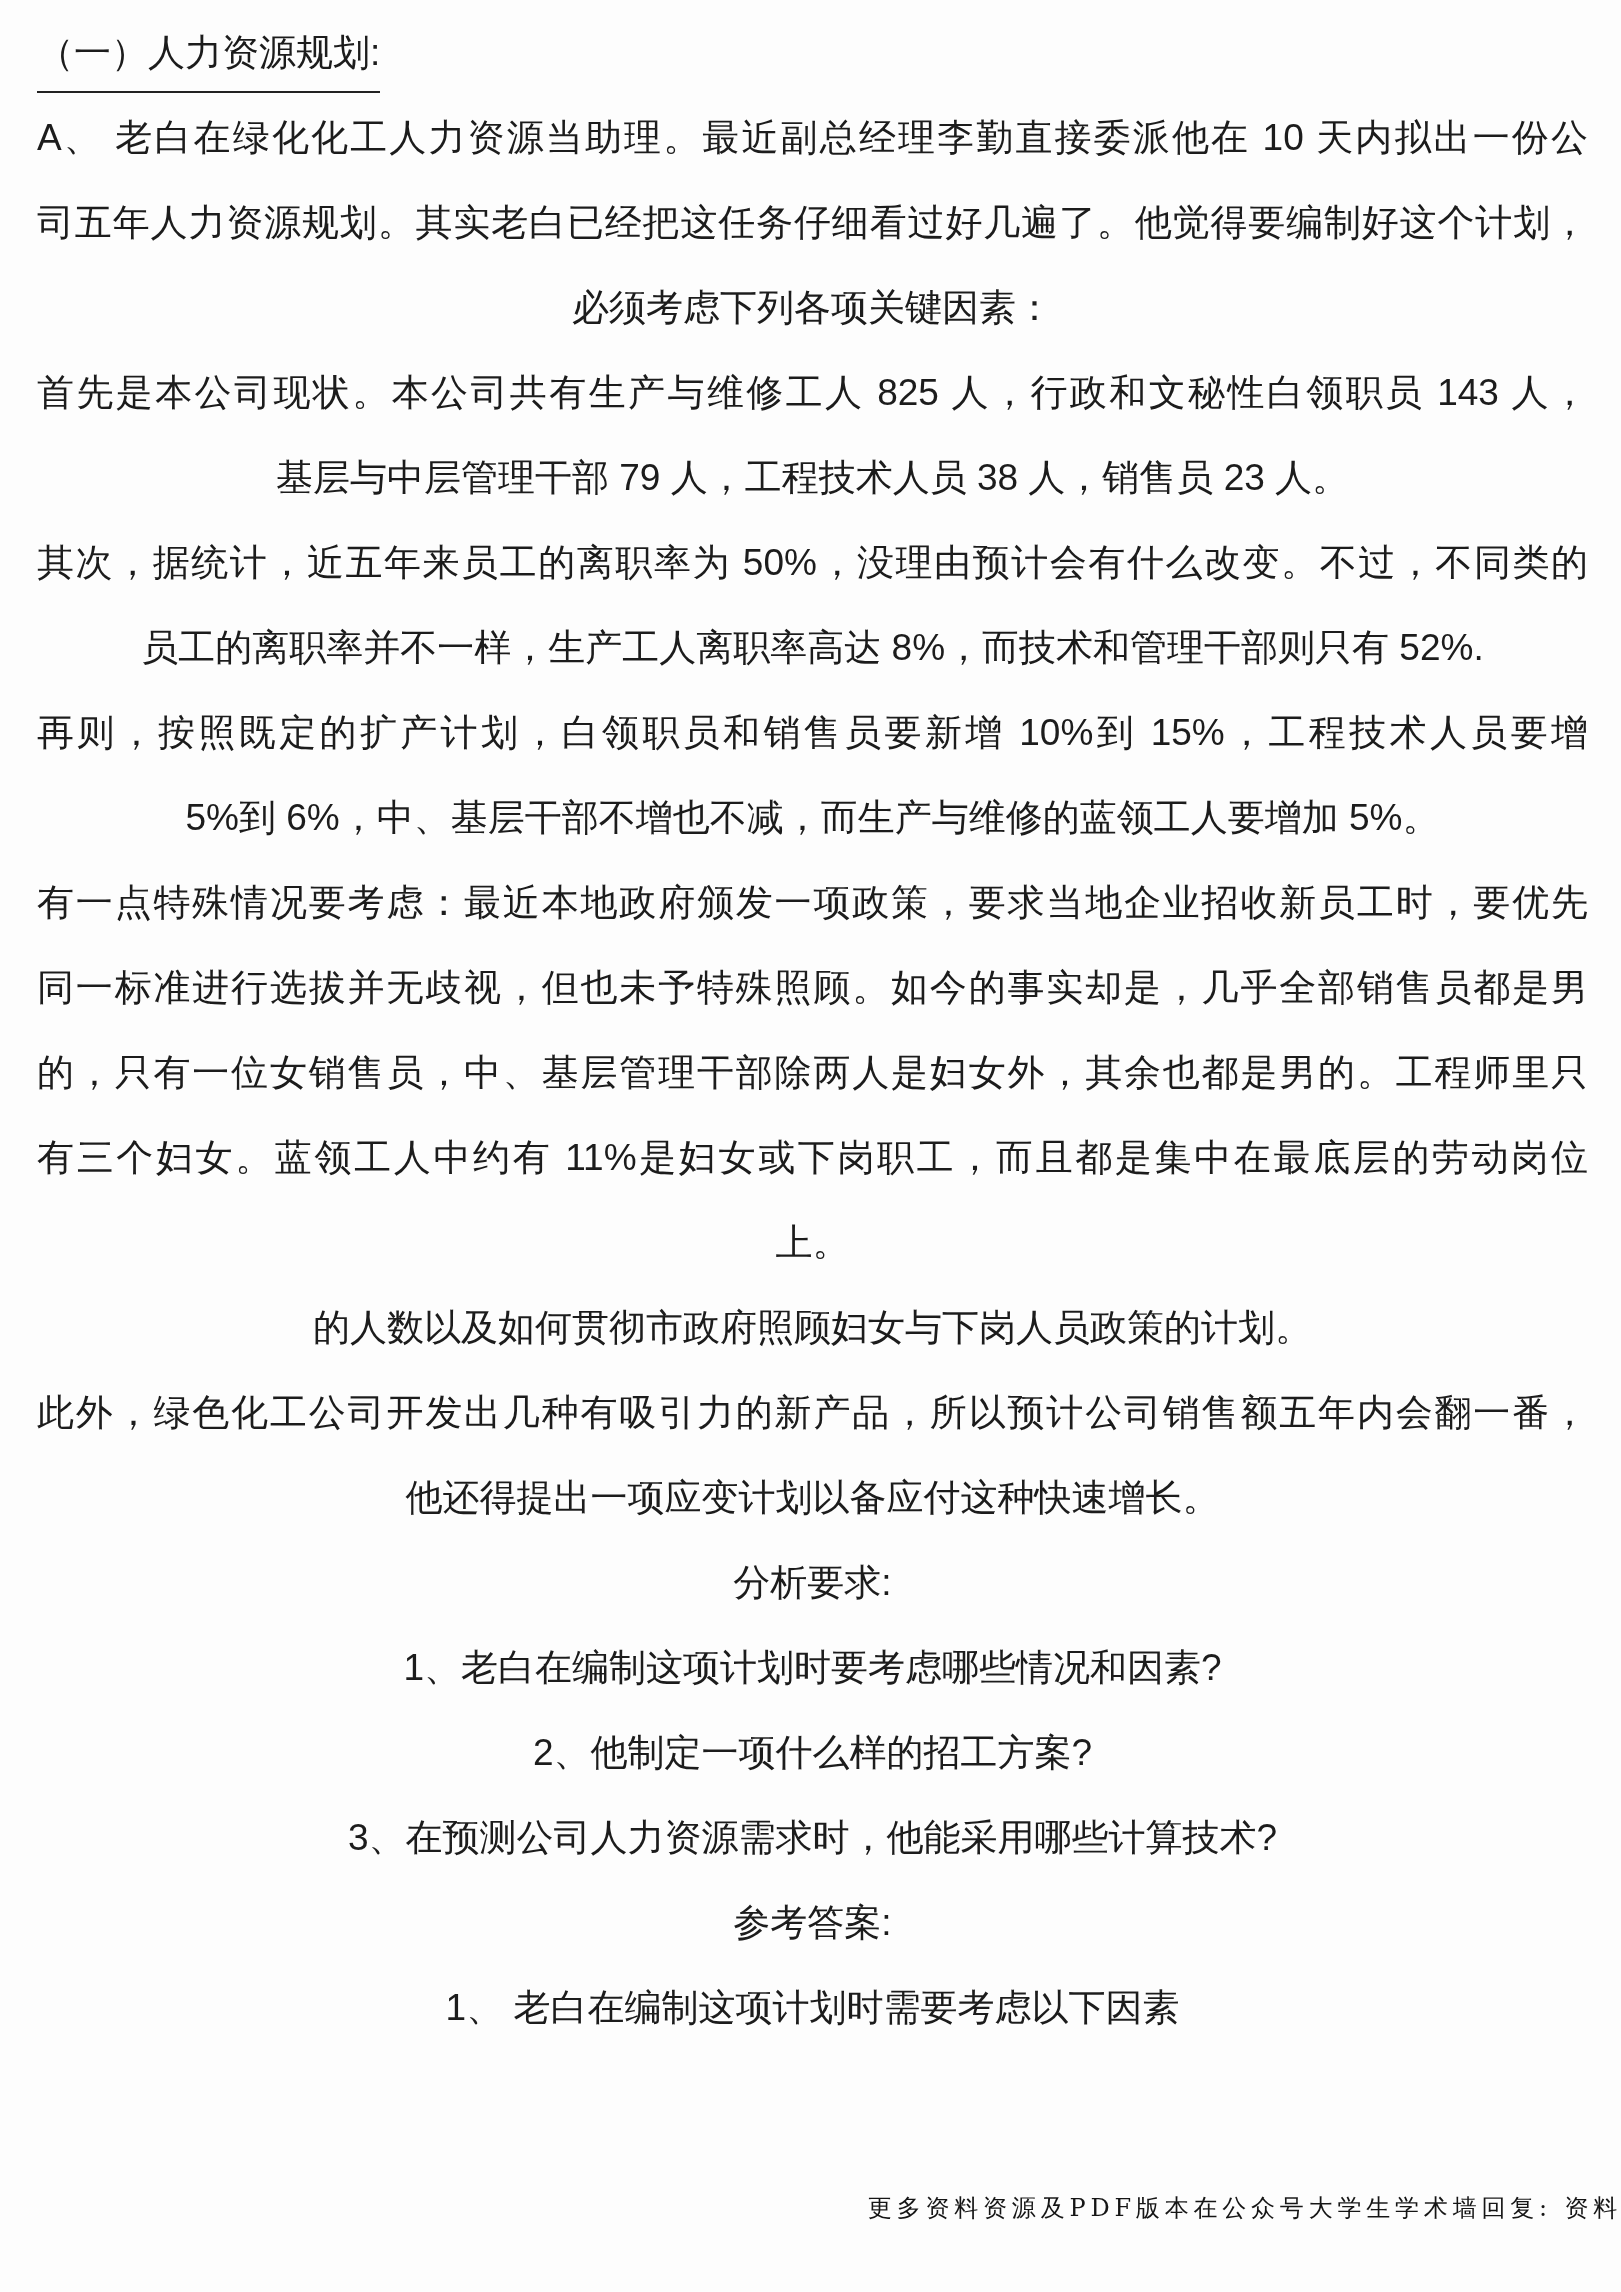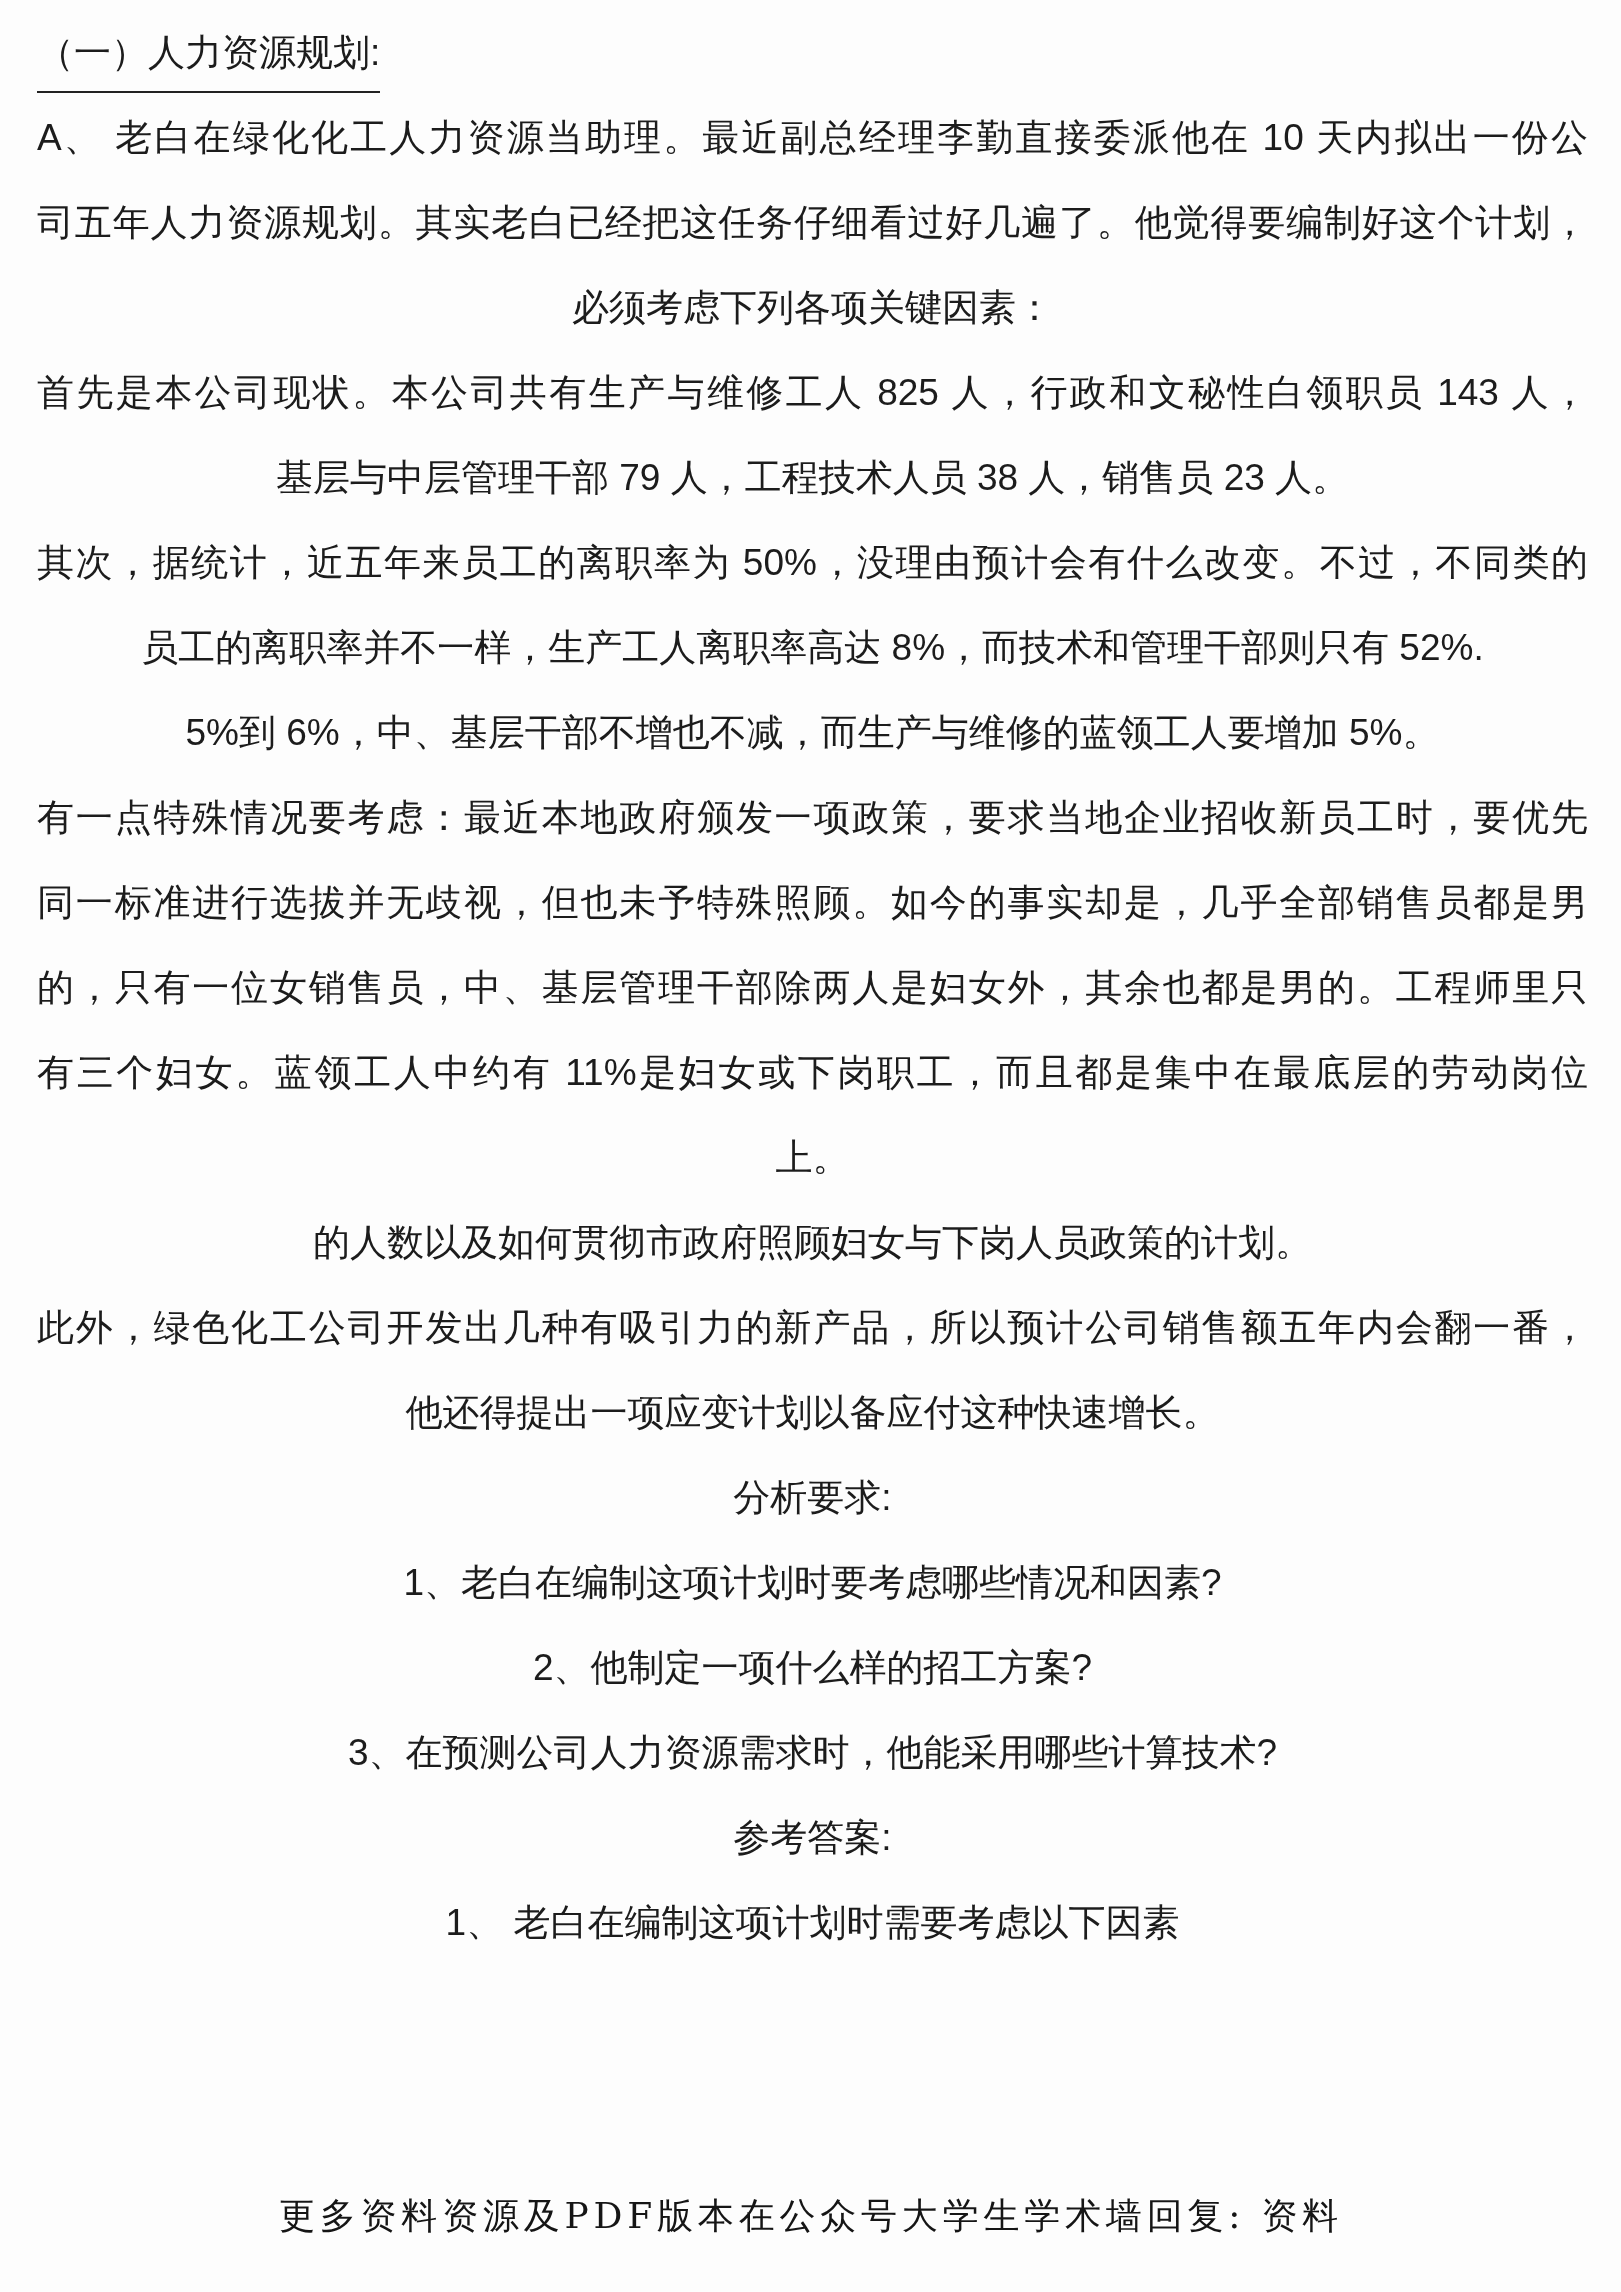--- a/index.html
+++ b/index.html
@@ -47,23 +47,23 @@
     display: inline-block;
     line-height: 52px;
     border-bottom: 2.9px solid #222222;
     padding-bottom: 12px;
   }
   .footer {
     position: absolute;
     left: 0;
     width: 1622px;
     top: 2192px;
-    text-align: center;
+    text-align: right;
     font-family: "DejaVu Serif", serif;
-    font-size: 36px;
+    font-size: 24px;
     letter-spacing: 4.8px;
     color: #151515;
     white-space: nowrap;
   }
 </style>
 </head>
 <body>
 
 <div class="page">
   <div class="content">
@@ -71,20 +71,21 @@
       <span class="heading-text">（一）人力资源规划:</span>
     </div>
     <div id="lines-container">
         <div class="line j">A、 老白在绿化化工人力资源当助理。最近副总经理李勤直接委派他在 10 天内拟出一份公</div>
         <div class="line j">司五年人力资源规划。其实老白已经把这任务仔细看过好几遍了。他觉得要编制好这个计划，</div>
         <div class="line">必须考虑下列各项关键因素：</div>
         <div class="line j">首先是本公司现状。本公司共有生产与维修工人 825 人，行政和文秘性白领职员 143 人，</div>
         <div class="line">基层与中层管理干部 79 人，工程技术人员 38 人，销售员 23 人。</div>
         <div class="line j">其次，据统计，近五年来员工的离职率为 50%，没理由预计会有什么改变。不过，不同类的</div>
         <div class="line">员工的离职率并不一样，生产工人离职率高达 8%，而技术和管理干部则只有 52%.</div>
+        <div class="line j">再则，按照既定的扩产计划，白领职员和销售员要新增 10%到 15%，工程技术人员要增</div>
         <div class="line">5%到 6%，中、基层干部不增也不减，而生产与维修的蓝领工人要增加 5%。</div>
         <div class="line j">有一点特殊情况要考虑：最近本地政府颁发一项政策，要求当地企业招收新员工时，要优先</div>
         <div class="line j">同一标准进行选拔并无歧视，但也未予特殊照顾。如今的事实却是，几乎全部销售员都是男</div>
         <div class="line j">的，只有一位女销售员，中、基层管理干部除两人是妇女外，其余也都是男的。工程师里只</div>
         <div class="line j">有三个妇女。蓝领工人中约有 11%是妇女或下岗职工，而且都是集中在最底层的劳动岗位</div>
         <div class="line">上。</div>
         <div class="line">的人数以及如何贯彻市政府照顾妇女与下岗人员政策的计划。</div>
         <div class="line j">此外，绿色化工公司开发出几种有吸引力的新产品，所以预计公司销售额五年内会翻一番，</div>
         <div class="line">他还得提出一项应变计划以备应付这种快速增长。</div>
         <div class="line">分析要求:</div>

